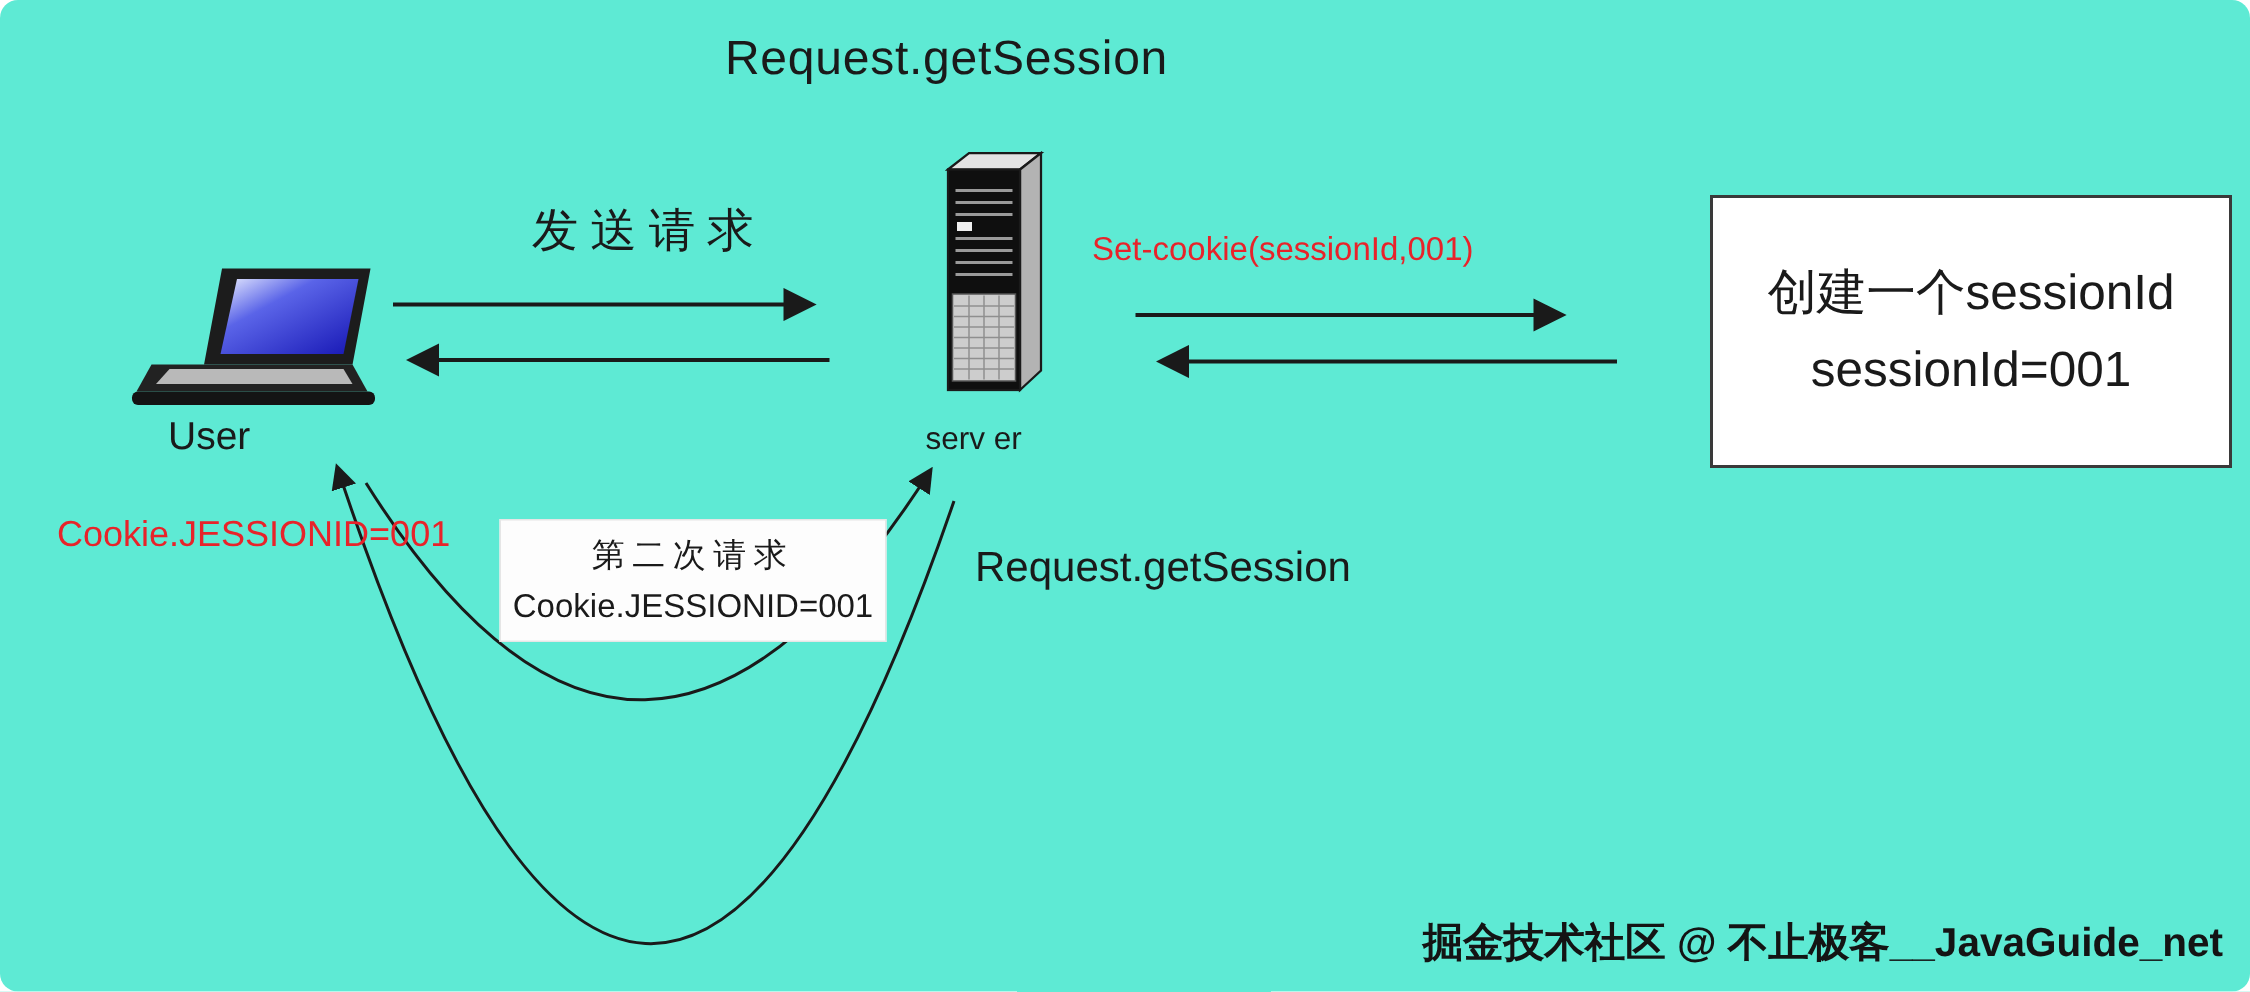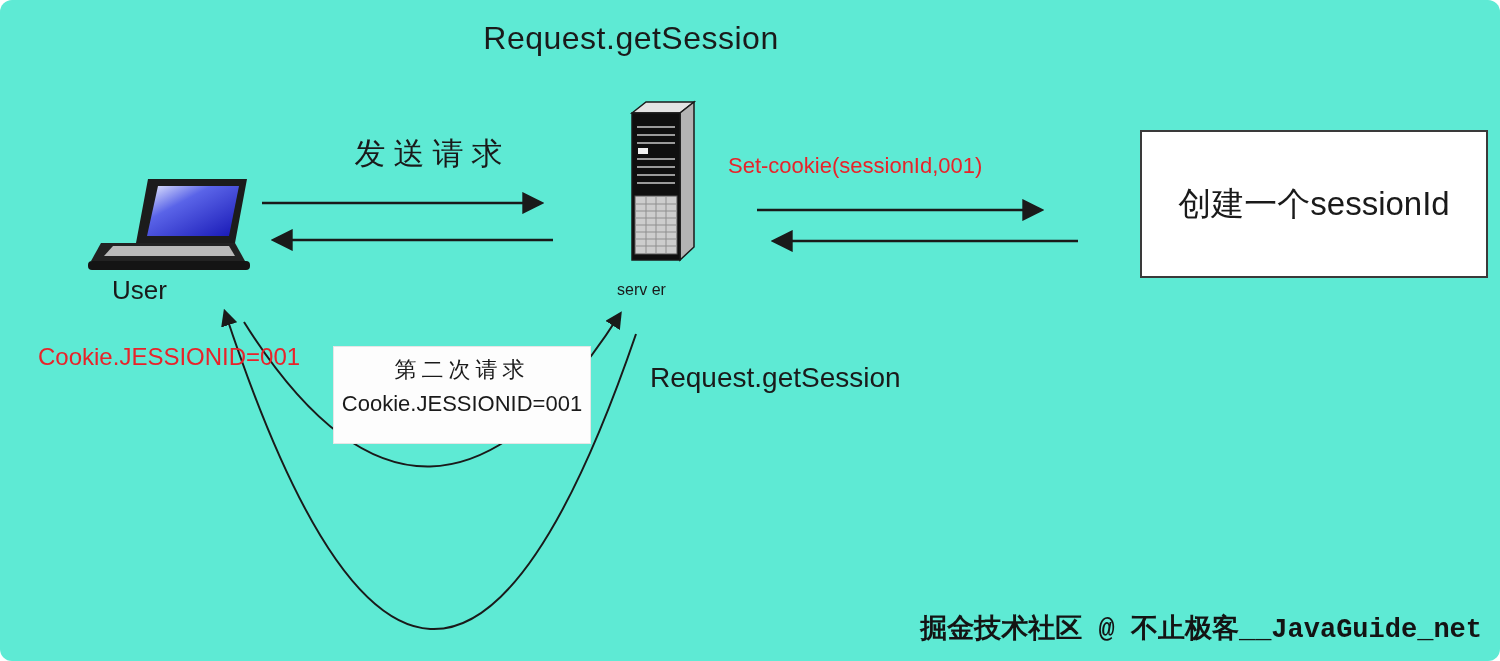--- a/index.html
+++ b/index.html
@@ -26,79 +26,78 @@
     font-size: 32px;
     letter-spacing: 0.5px;
   }
   .send-request {
     left: 340px; top: 133px; width: 185px;
     text-align: center;
     font-size: 31px;
     letter-spacing: 8px;
   }
   .user-label   { left: 112px; top: 275px; font-size: 26px; }
-  .server-label { left: 617px; top: 281px; font-size: 16px; }
+  .server-label { left: 617px; top: 281px; font-size: 21px; }
 
   .set-cookie {
     left: 728px; top: 153px;
     font-size: 22px;
     color: var(--red, #e8232a);
   }
   .cookie-jsessionid {
     left: 38px; top: 343px;
     font-size: 24px;
     color: var(--red, #e8232a);
   }
   .get-session-2 {
     left: 650px; top: 362px;
     font-size: 28px;
   }
 
   .session-box {
     position: absolute;
     left: 1140px; top: 130px;
-    width: 348px; height: 148px;
+    width: 348px; height: 182px;
     border: 2px solid #3a3a3a;
     background: #ffffff;
     display: flex;
     flex-direction: column;
     align-items: center;
     justify-content: center;
     gap: 6px;
     font-size: 33px;
     line-height: 1.35;
     text-align: center;
   }
 
   .second-request-box {
     position: absolute;
     left: 333px; top: 346px;
     width: 258px;
-    padding: 8px 4px 26px 4px;
+    padding: 8px 4px 10px 4px;
     background: #fdfdfd;
     border: 1px solid #e6e6e6;
     text-align: center;
   }
   .second-request-box .line1 {
     font-size: 22px;
     letter-spacing: 5px;
     margin-bottom: 6px;
   }
   .second-request-box .line2 {
     font-size: 22px;
   }
 
   .watermark {
     position: absolute;
     right: 18px; top: 610px;
     font-size: 27px;
     font-weight: bold;
     color: #141414;
     white-space: nowrap;
-    font-family: Liberation Mono, monospace;
   }
 </style>
 </head>
 <body>
 
 <div class="canvas">
 
   <svg class="art" width="1500" height="661" viewBox="0 0 1500 661">
     <defs>
       <marker id="ah" viewBox="0 0 10 10" refX="8" refY="5" markerWidth="8.5" markerHeight="8.5" orient="auto-start-reverse">
@@ -175,17 +174,18 @@
 
   <div class="label get-session-2">Request.getSession</div>
 
   <div class="second-request-box">
     <div class="line1">第二次请求</div>
     <div class="line2">Cookie.JESSIONID=001</div>
   </div>
 
   <div class="session-box">
     <div>创建一个sessionId</div>
+    <div>sessionId=001</div>
   </div>
 
   <div class="watermark">掘金技术社区 @ 不止极客__JavaGuide_net</div>
 
 </div>
 
 </body></html>

